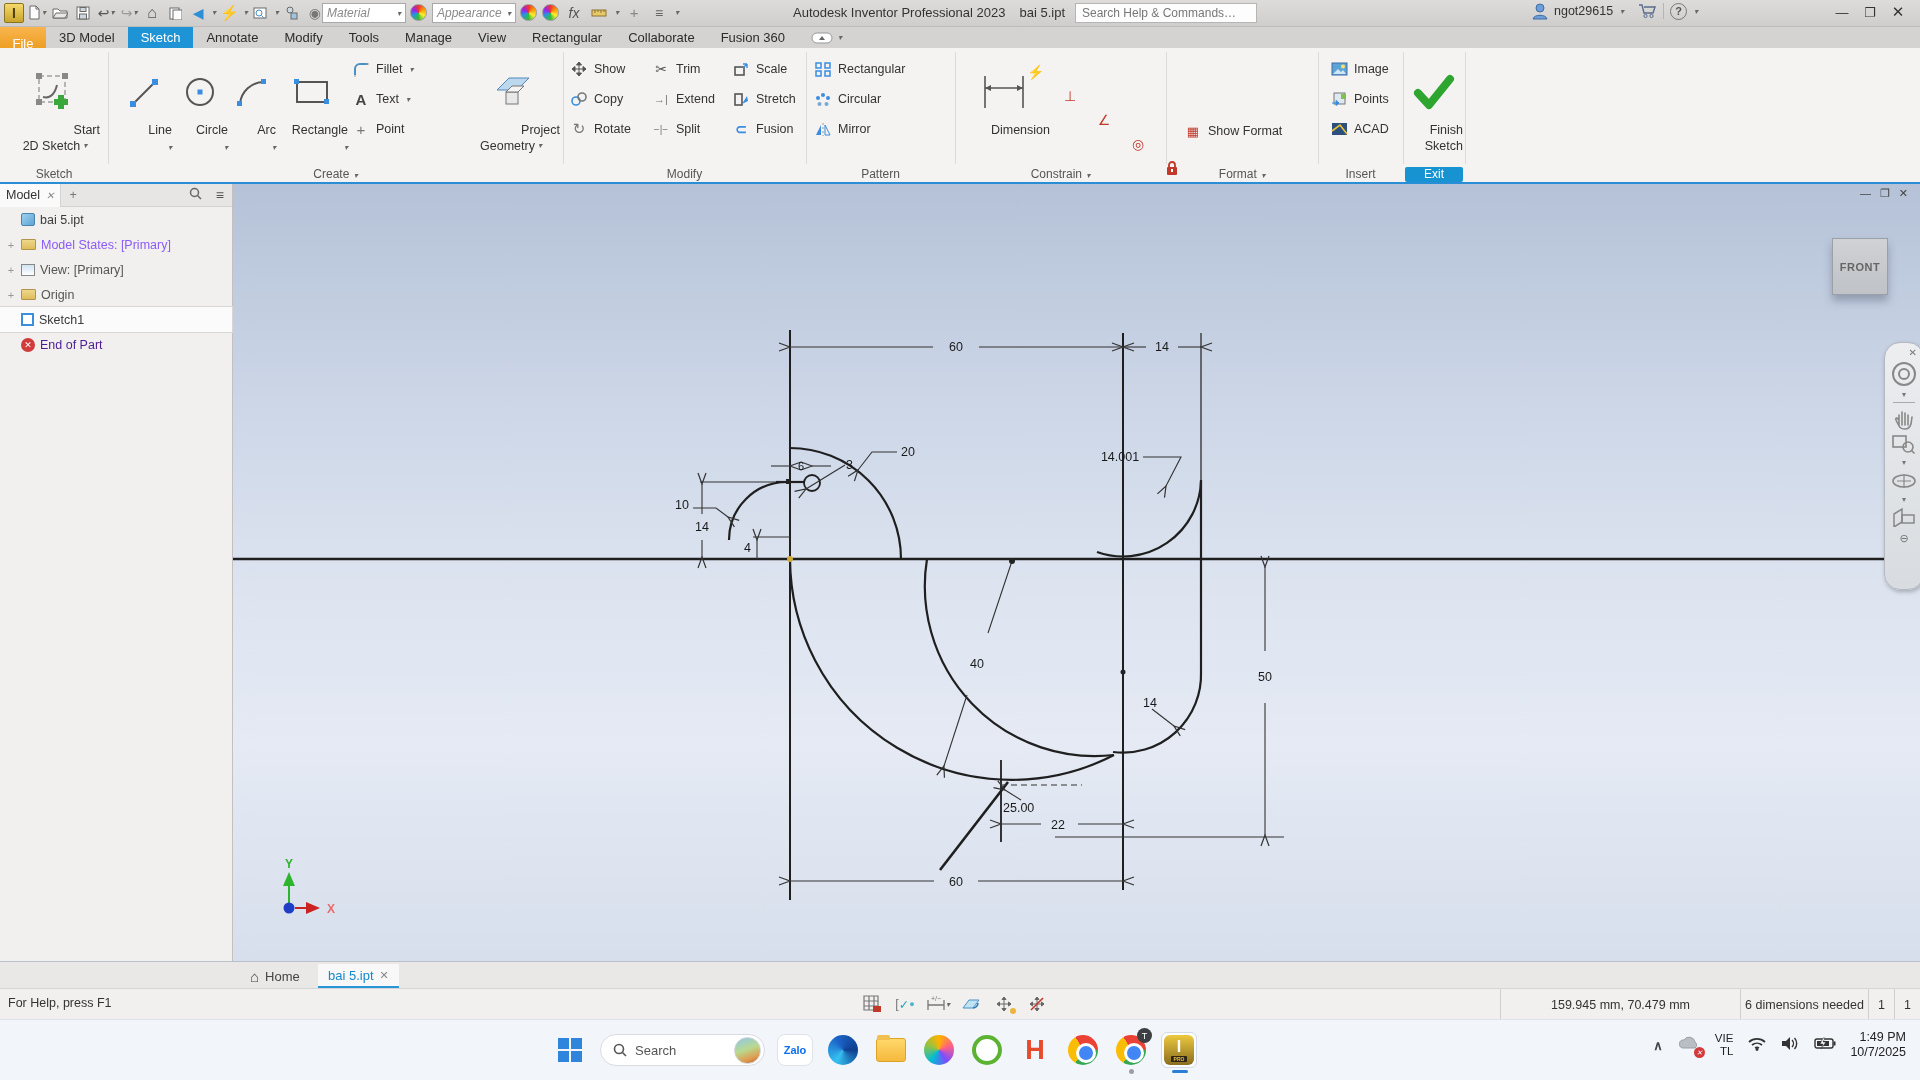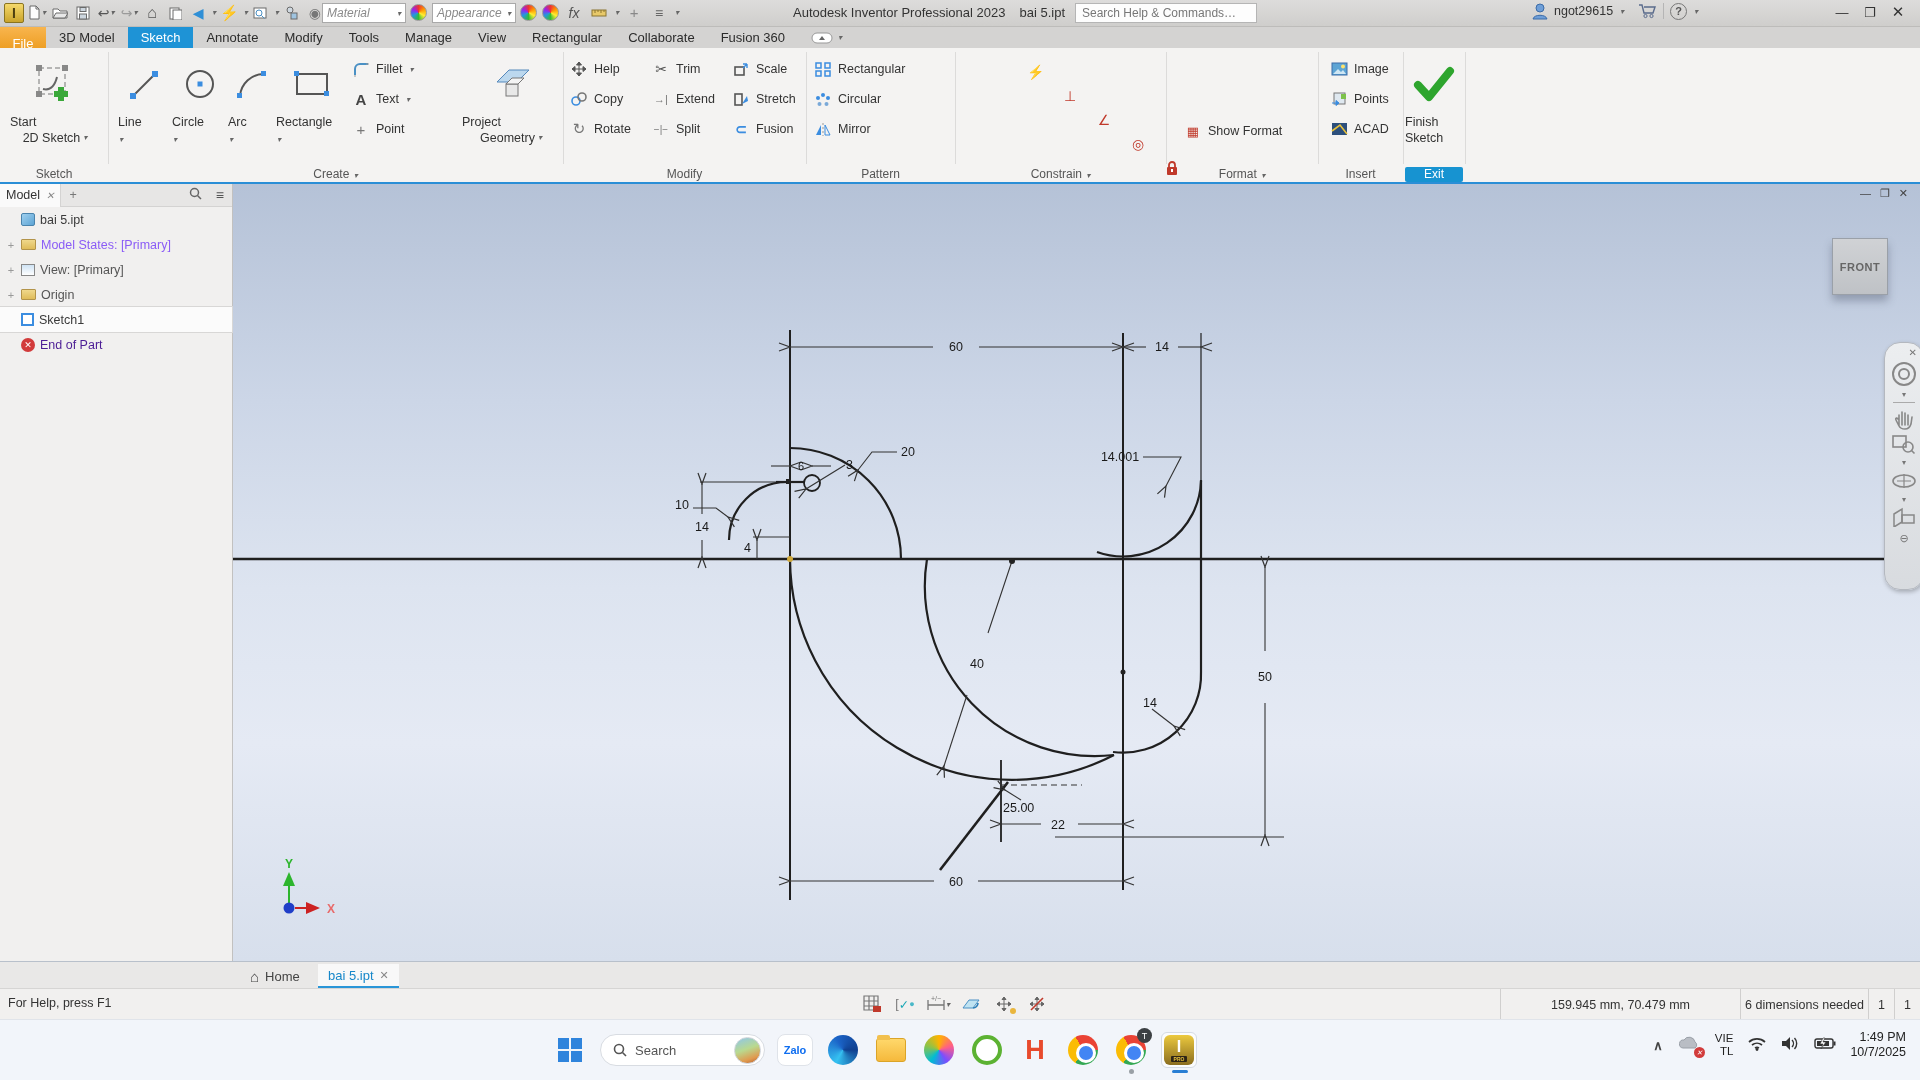--- a/index.html
+++ b/index.html
@@ -20,21 +20,21 @@
   
   .tabrow{left:0;top:27px;width:1920px;height:21px;background:#d4d3d2;display:flex;align-items:stretch}
   .rtab{padding:0 13px;font-size:13px;color:#2b2b2b;display:flex;align-items:center}
   .rtab.file{background:linear-gradient(#f8b54e,#e8930f);color:#fff;width:46px;justify-content:center;padding:16px}
   .rtab.active{background:#1e93d6;color:#fff}
   
   .ribbon{left:0;top:48px;width:1920px;height:136px;background:#f4f3f2;border-bottom:2px solid #2a8ed6}
   .psep{width:1px;background:#dcdbda;top:4px;height:112px}
   .plabel{top:119px;height:15px;font-size:12px;color:#555;text-align:center;line-height:15px}
   .plabel.exitl{background:#1793d1;color:#fff;border-radius:2px}
-  .bigbtn{top:6px;height:111px;text-align:left;color:#333;font-size:12.5px;line-height:16px;cursor:default}
+  .bigbtn{top:14px;height:111px;text-align:right;color:#333;font-size:12.5px;line-height:16px;cursor:default}
   .bigbtn .bicon{height:60px;display:flex;align-items:center;justify-content:center}
   .sbt{height:26px;display:flex;align-items:center;gap:6px;font-size:12.5px;color:#333}
   .sbt .si{width:18px;display:inline-flex;justify-content:center}
   .cic{width:26px;height:24px;display:flex;align-items:center;justify-content:center;font-size:14px;color:#c0392b;position:relative}
   .gray{color:#777}
   .blue{color:#3b8de0}
   .sel{background:#cfe3f6;border:1px solid #6da8dc;border-radius:2px}
   .rot90{transform:rotate(90deg);display:inline-block}
   .ovslash{position:absolute;color:#777;font-size:13px}
   .dotb{position:absolute;width:6px;height:6px;border-radius:50%;background:#eab63d;right:2px;bottom:2px}
@@ -333,21 +333,21 @@
       </div>
   </div>
 
   <div class="ab" style="left:570px;top:8px">
     <div class="sbt">
         <span class="si">
           <svg width="16" height="16">
             <path d="M8 1v14M1 8h14M8 1l-2.5 3h5zM8 15l-2.5-3h5zM1 8l3-2.5v5zM15 8l-3-2.5v5z" stroke="#555" fill="#555"></path>
           </svg>
         </span>
-        <span>Help</span>
+        <span>Show</span>
       </div>
     <div class="sbt" style="margin-top:4px">
         <span class="si">
           <svg width="16" height="14">
             <circle cx="5" cy="9" r="4" fill="none" stroke="#3b8de0" stroke-width="1.6"></circle>
             <circle cx="11" cy="5" r="4" fill="none" stroke="#777" stroke-width="1.6"></circle>
           </svg>
         </span>
         <span>Copy</span>
       </div>
@@ -424,20 +424,30 @@
           <svg width="16" height="15">
             <path d="M8 1v13" stroke="#999" stroke-dasharray="2 2"></path>
             <polygon points="1,13 6,3 6,13" fill="#3b8de0"></polygon>
             <polygon points="15,13 10,3 10,13" fill="none" stroke="#3b8de0"></polygon>
           </svg>
         </span>
         <span>Mirror</span>
       </div>
   </div>
 
+  <div class="bigbtn ab" style="left:958px;width:92px">
+    <div class="bicon">
+        <svg width="50" height="40">
+          <path d="M6 4v32M44 4v32" stroke="#555" stroke-width="1.6"></path>
+          <path d="M6 16h38" stroke="#555" stroke-width="1.4"></path>
+          <path d="M6 16l6-3v6zM44 16l-6-3v6z" fill="#555"></path>
+        </svg>
+      </div>
+    <div>Dimension</div>
+  </div>
 
   <span class="cic ab" style="left:1023px;top:12px;color:#e8a33d">⚡</span>
   <span class="cic ab" style="left:1057px;top:12px">⊥</span>
   <span class="cic ab" style="left:1091px;top:12px">∠</span>
   <span class="cic ab" style="left:1125px;top:12px">◎</span>
   <span class="cic ab" style="left:1159px;top:12px">
       <svg width="14" height="16">
         <path d="M4 7V5a3 3 0 0 1 6 0v2" fill="none" stroke="#c0392b" stroke-width="1.8"></path>
         <rect x="2" y="7" width="10" height="8" rx="1" fill="#c0392b"></rect>
         <rect x="6" y="9" width="2" height="3" fill="#fff"></rect>

